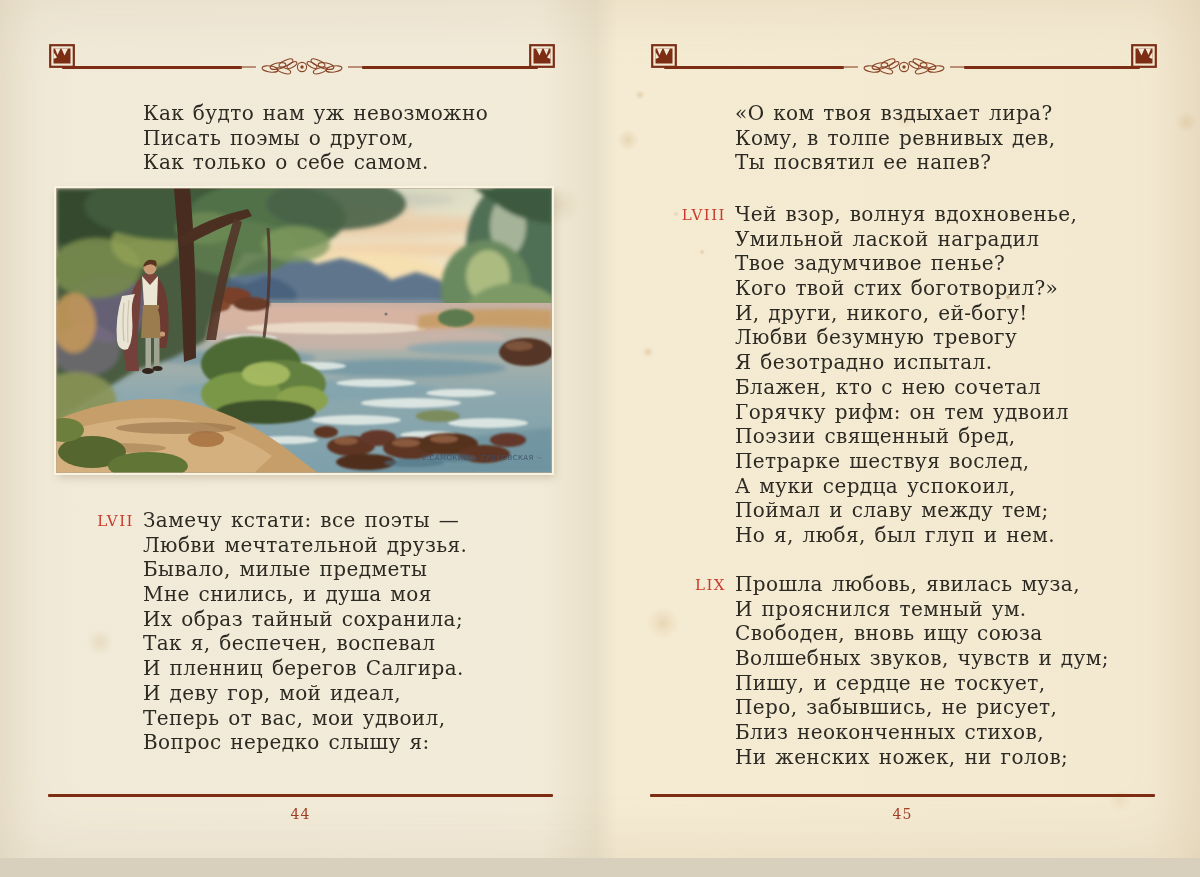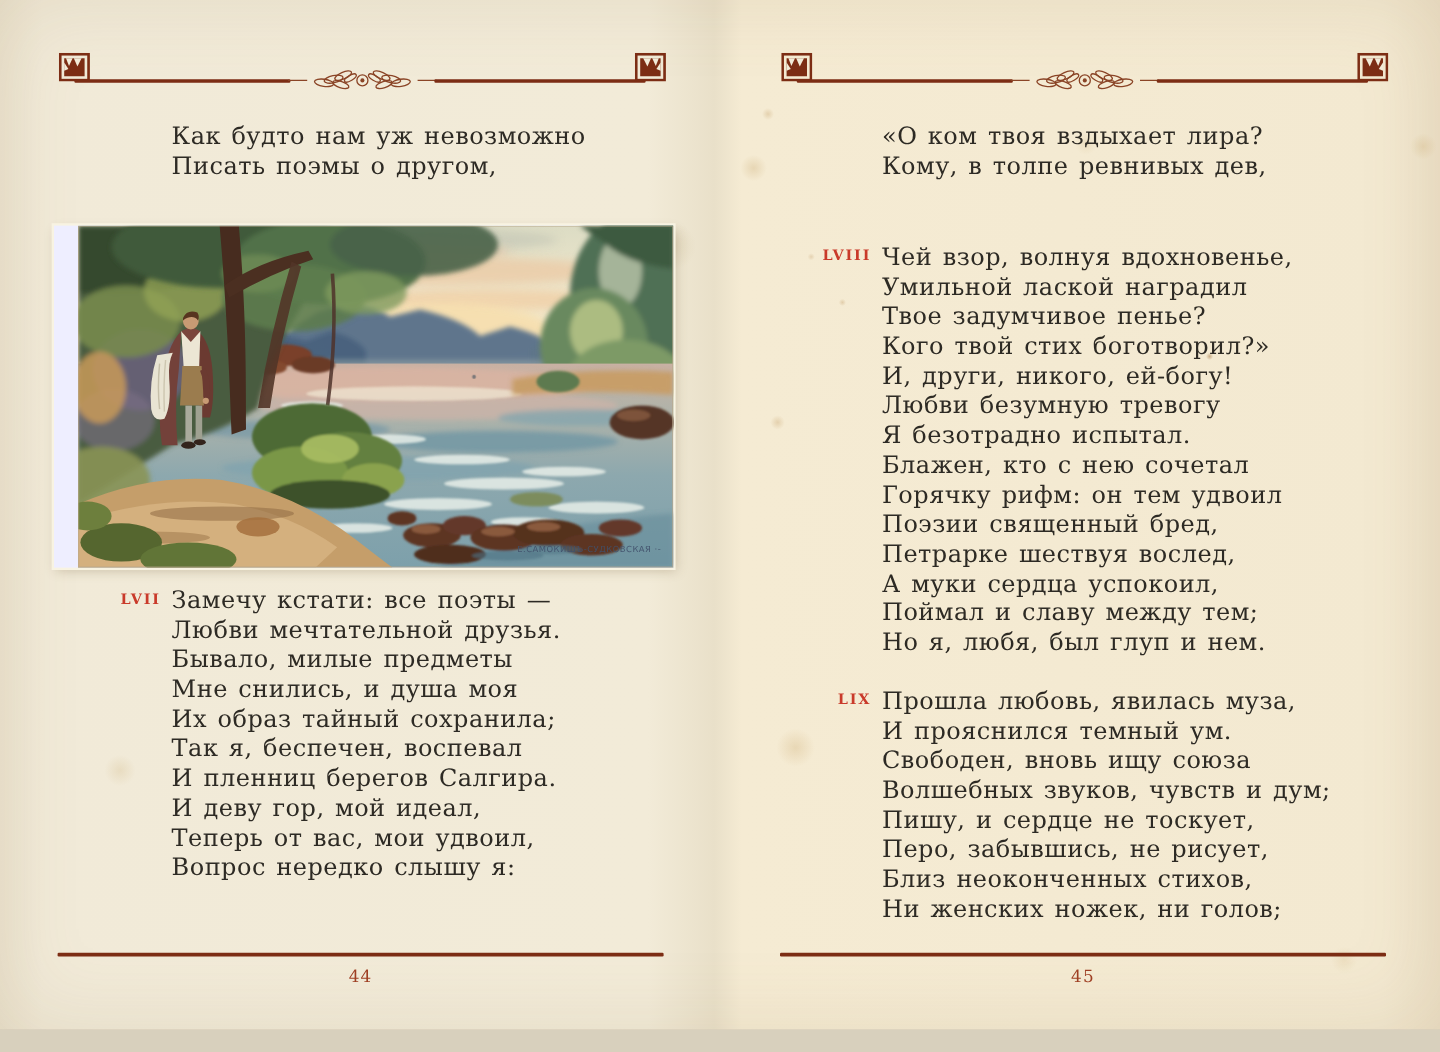--- a/index.html
+++ b/index.html
@@ -41,34 +41,33 @@
     font-size:14px;letter-spacing:1px;color:#9e3e22;
   }
 
   
   .poem{position:absolute;font-size:20px;line-height:24.7px;color:#2d2a24;
         letter-spacing:.4px;word-spacing:2px;white-space:nowrap;}
   .poem .line{height:24.7px;}
   .stanza{position:absolute;}
   .stanza-label{
     position:absolute;right:calc(100% + 9px);top:3.5px;
-    font-size:12px;letter-spacing:1.5px;color:#c93a2a;font-weight:bold;
+    font-size:15px;letter-spacing:1.5px;color:#c93a2a;
   }
   .p-intro{left:143px;top:101px;}
-  .p-lvii{left:143px;top:488px;}
+  .p-lvii{left:143px;top:508px;}
   .rp-intro{left:133px;top:101px;}
   .rp-lviii{left:133px;top:202px;}
   .rp-lix{left:133px;top:572px;}
 
   
   .plate{
-    position:absolute;left:45px;top:188px;width:496px;height:285px;
+    position:absolute;left:56px;top:188px;width:496px;height:285px;
     box-shadow:0 0 0 2px #f8f3e2, 2px 4px 9px rgba(110,85,50,.28);
     background:#eef;
-    padding-left:20px;
   }
   .plate svg{display:block;width:496px;height:285px;}
 </style>
 </head>
 <body>
 
 <svg width="0" height="0" style="position:absolute">
   <defs>
     <g id="cornerGlyph">
       <rect x="1.2" y="1.2" width="23.6" height="21.6" fill="none" stroke="#7c2d14" stroke-width="2.2"></rect>
@@ -107,20 +106,21 @@
         <use href="#sprigGlyph"></use>
       </svg>
     <div class="rule hr"></div>
     <svg class="corner tr" viewBox="0 0 26 24">
         <use href="#cornerGlyph" transform="translate(26,0) scale(-1,1)"></use>
       </svg>
 
     <div class="poem p-intro">
         <div class="line">Как будто нам уж невозможно</div>
         <div class="line">Писать поэмы о другом,</div>
+        <div class="line">Как только о себе самом.</div>
       </div>
 
     <figure class="plate" style="margin:0">
       <svg viewBox="0 0 496 285" preserveAspectRatio="none">
         <defs>
           <linearGradient id="skyg" x1="0" y1="0" x2="0" y2="1">
             <stop offset="0" stop-color="#dcdcc4"></stop>
               <stop offset=".45" stop-color="#efe7cc"></stop>
               <stop offset="1" stop-color="#f6ead0"></stop>
           </linearGradient>
@@ -313,20 +313,21 @@
         <use href="#sprigGlyph"></use>
       </svg>
     <div class="rule hr"></div>
     <svg class="corner tr" viewBox="0 0 26 24">
         <use href="#cornerGlyph" transform="translate(26,0) scale(-1,1)"></use>
       </svg>
 
     <div class="poem rp-intro">
         <div class="line">«О ком твоя вздыхает лира?</div>
         <div class="line">Кому, в толпе ревнивых дев,</div>
+        <div class="line">Ты посвятил ее напев?</div>
       </div>
 
     <div class="stanza rp-lviii">
       <span class="stanza-label">LVIII</span>
       <div class="poem" style="position:static">
           <div class="line">Чей взор, волнуя вдохновенье,</div>
           <div class="line">Умильной лаской наградил</div>
           <div class="line">Твое задумчивое пенье?</div>
           <div class="line">Кого твой стих боготворил?»</div>
           <div class="line">И, други, никого, ей-богу!</div>

